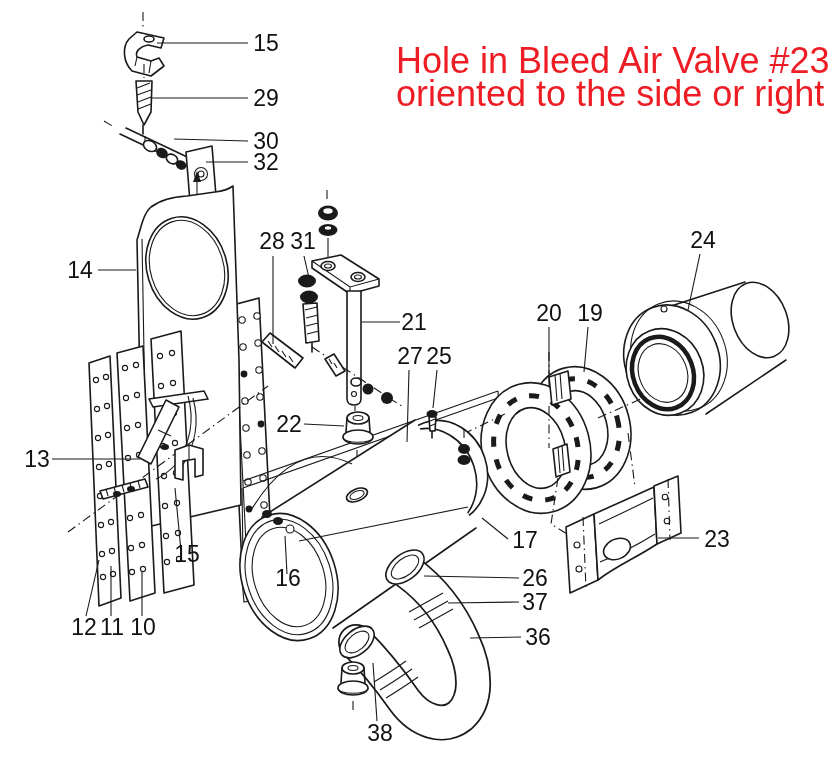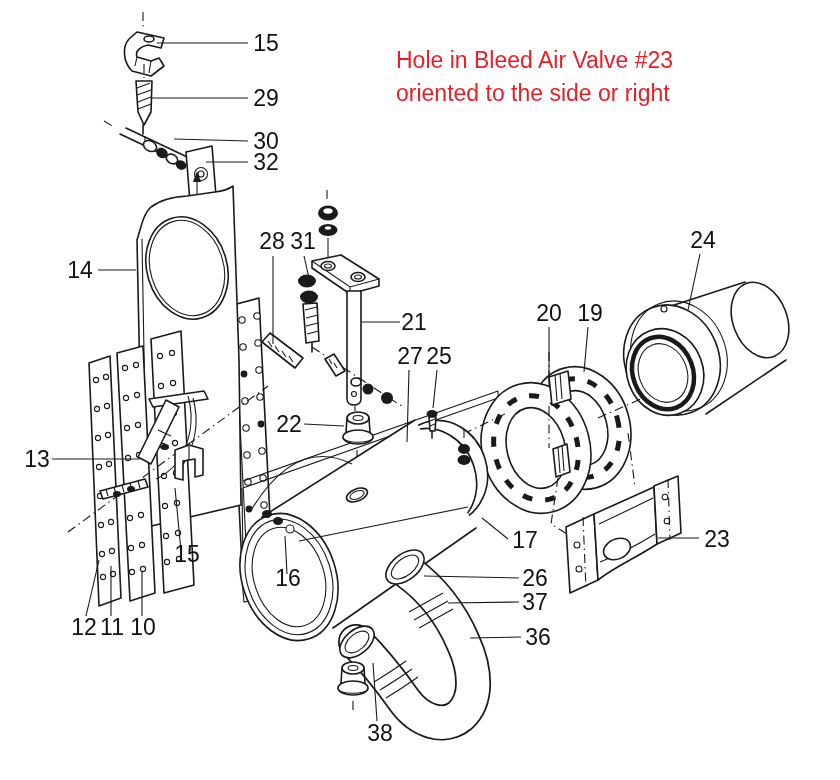--- a/index.html
+++ b/index.html
@@ -8,21 +8,21 @@
   svg{position:absolute;left:0;top:0;}
   svg .s{stroke:#1a1a1a;stroke-width:1.6;fill:none;stroke-linecap:round;stroke-linejoin:round;}
   svg .f{stroke:#1a1a1a;stroke-width:1.6;fill:#ffffff;stroke-linejoin:round;}
   svg .d{fill:#1a1a1a;stroke:none;}
   svg .thin{stroke:#1a1a1a;stroke-width:1.1;fill:none;}
   svg .dash{stroke:#1a1a1a;stroke-width:1.1;fill:none;stroke-dasharray:9 4 1.5 4;}
   svg .slot{stroke:#1a1a1a;stroke-width:5;fill:none;stroke-dasharray:10 13;}
   svg .h{stroke:#1a1a1a;stroke-width:1.1;fill:#fff;}
   svg .hd{fill:#1a1a1a;stroke:none;}
   svg text{fill:#111;stroke:none;font:23px "Liberation Sans",sans-serif;text-anchor:middle;}
-  #note{position:absolute;left:396px;top:44px;font-size:23px;line-height:33px;
+  #note{position:absolute;left:396px;top:44px;font-size:36px;line-height:33px;
         font-weight:400;white-space:nowrap;}
 </style>
 </head>
 <body>
 
 <div id="stage">
 <svg width="840" height="780" viewBox="0 0 840 780">
 
   <g>
     <path class="dash" d="M143,12 V30"></path>

